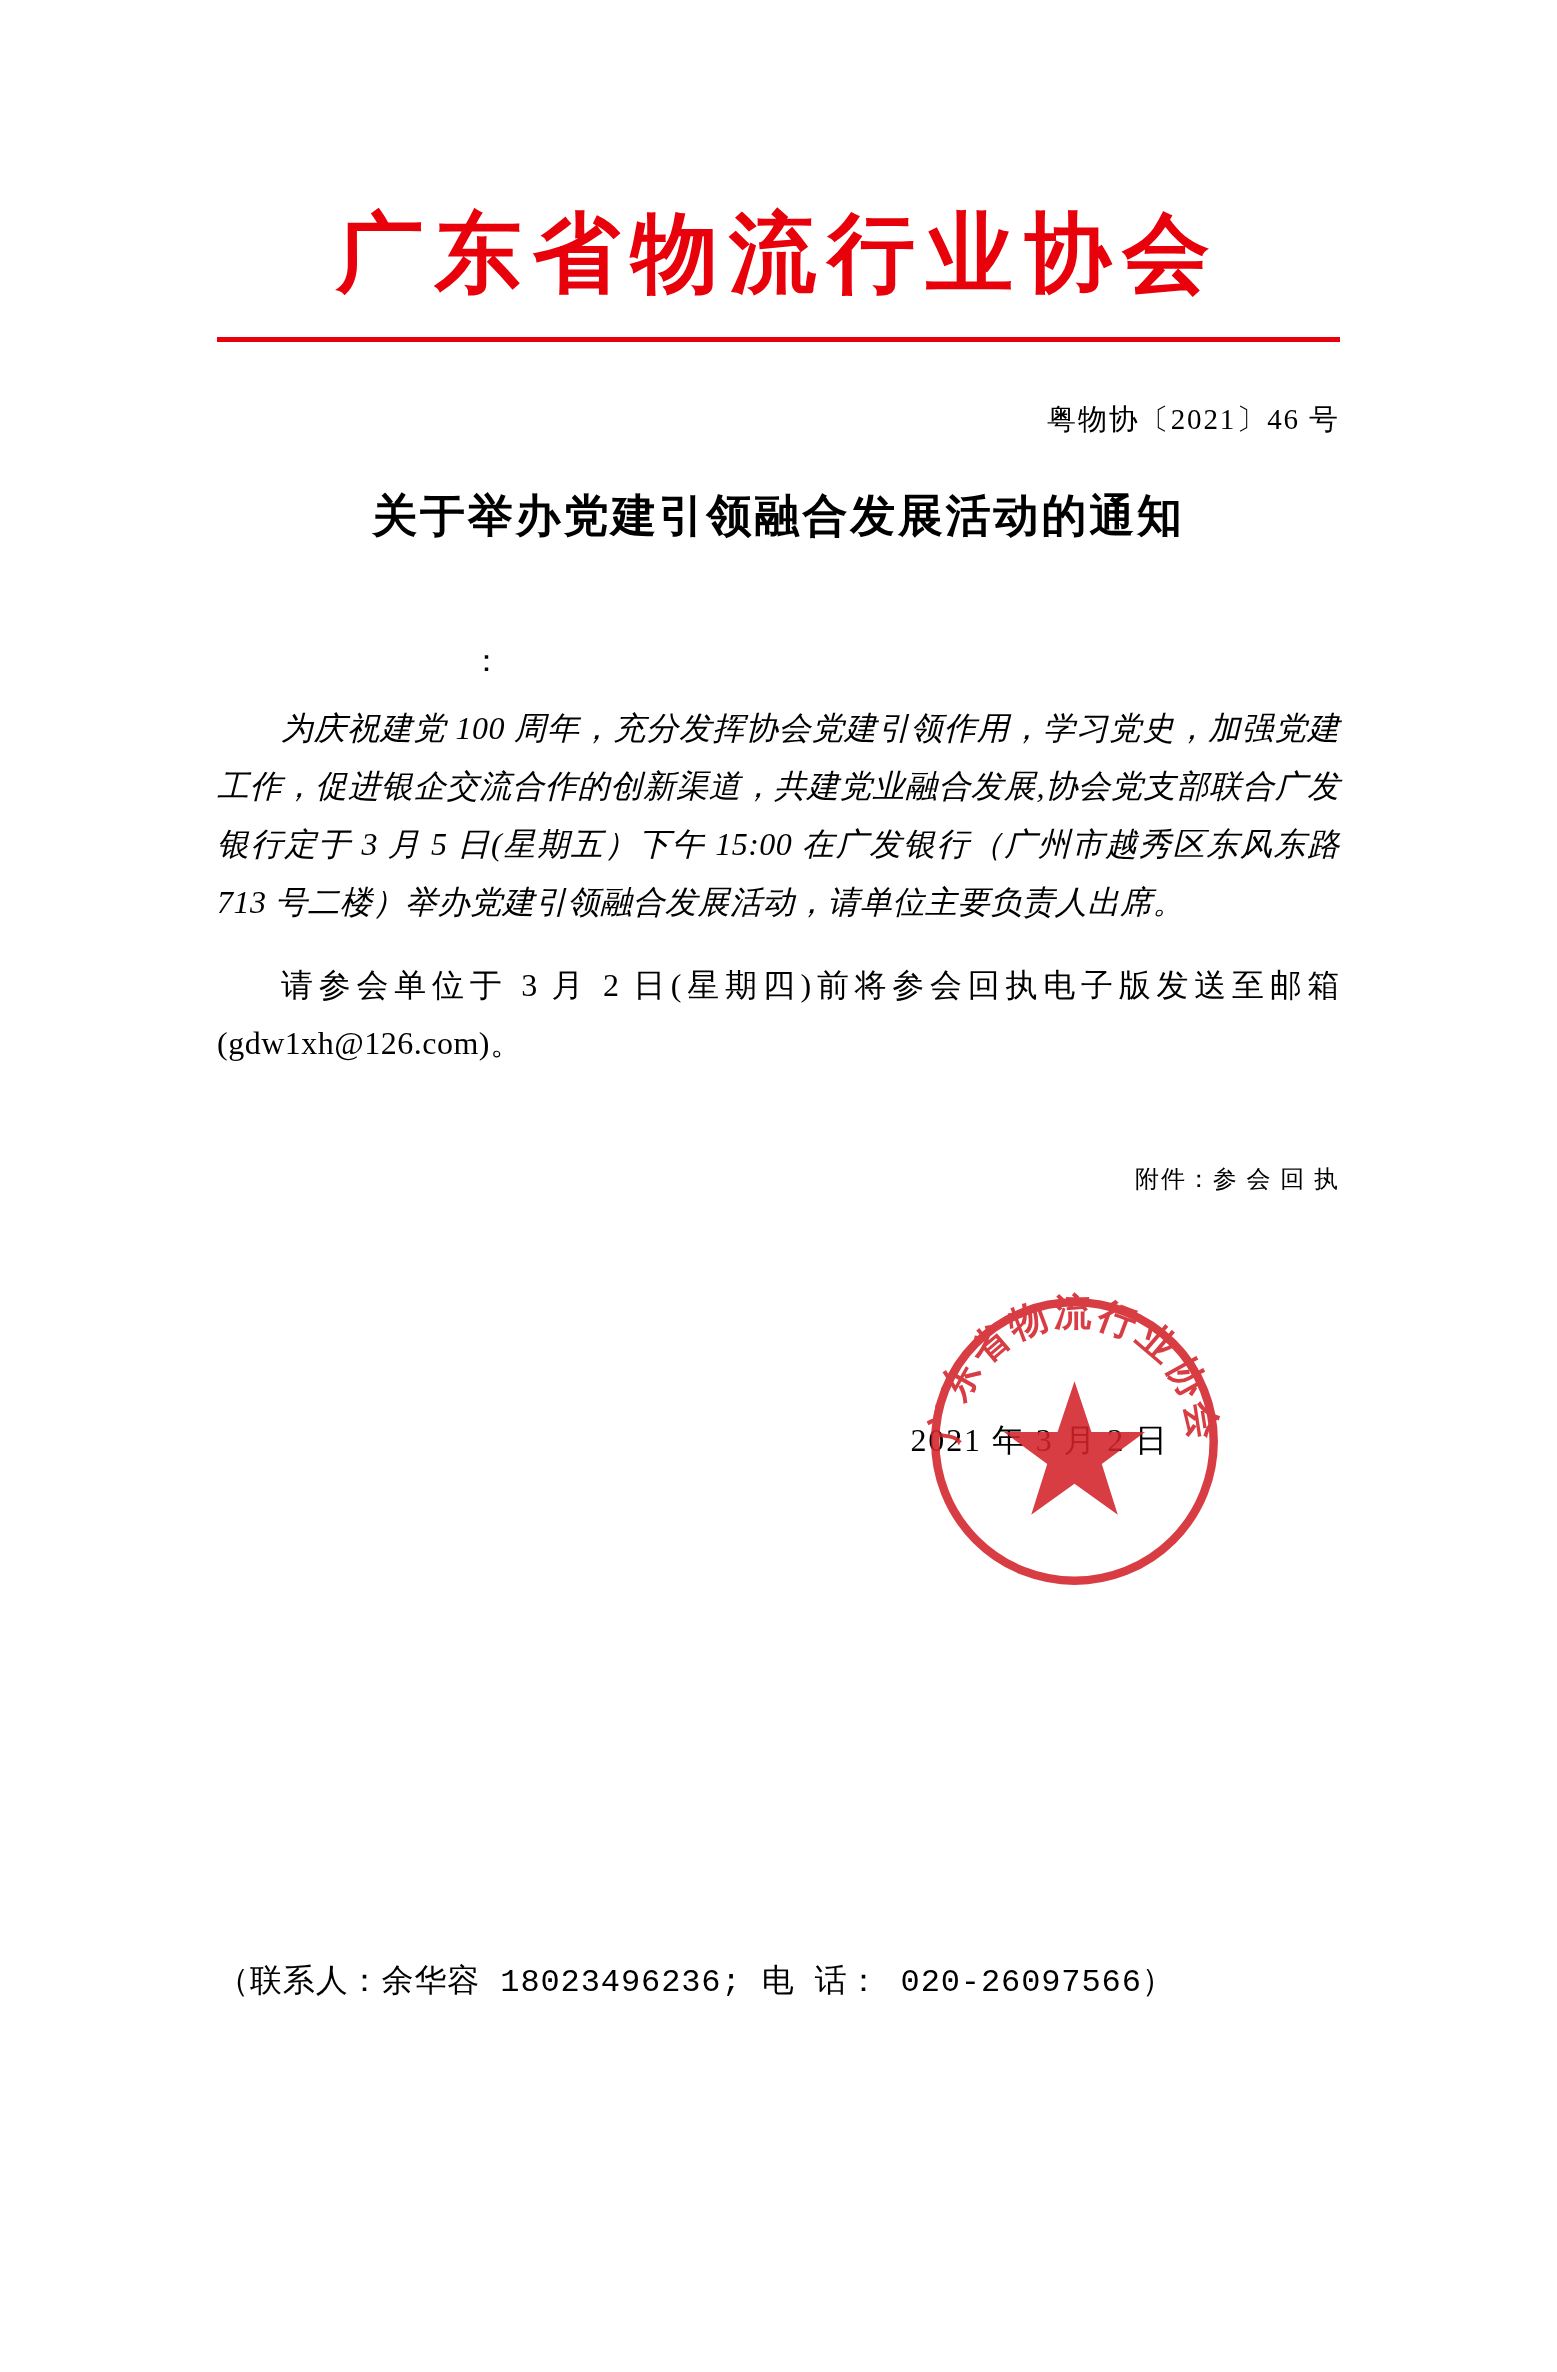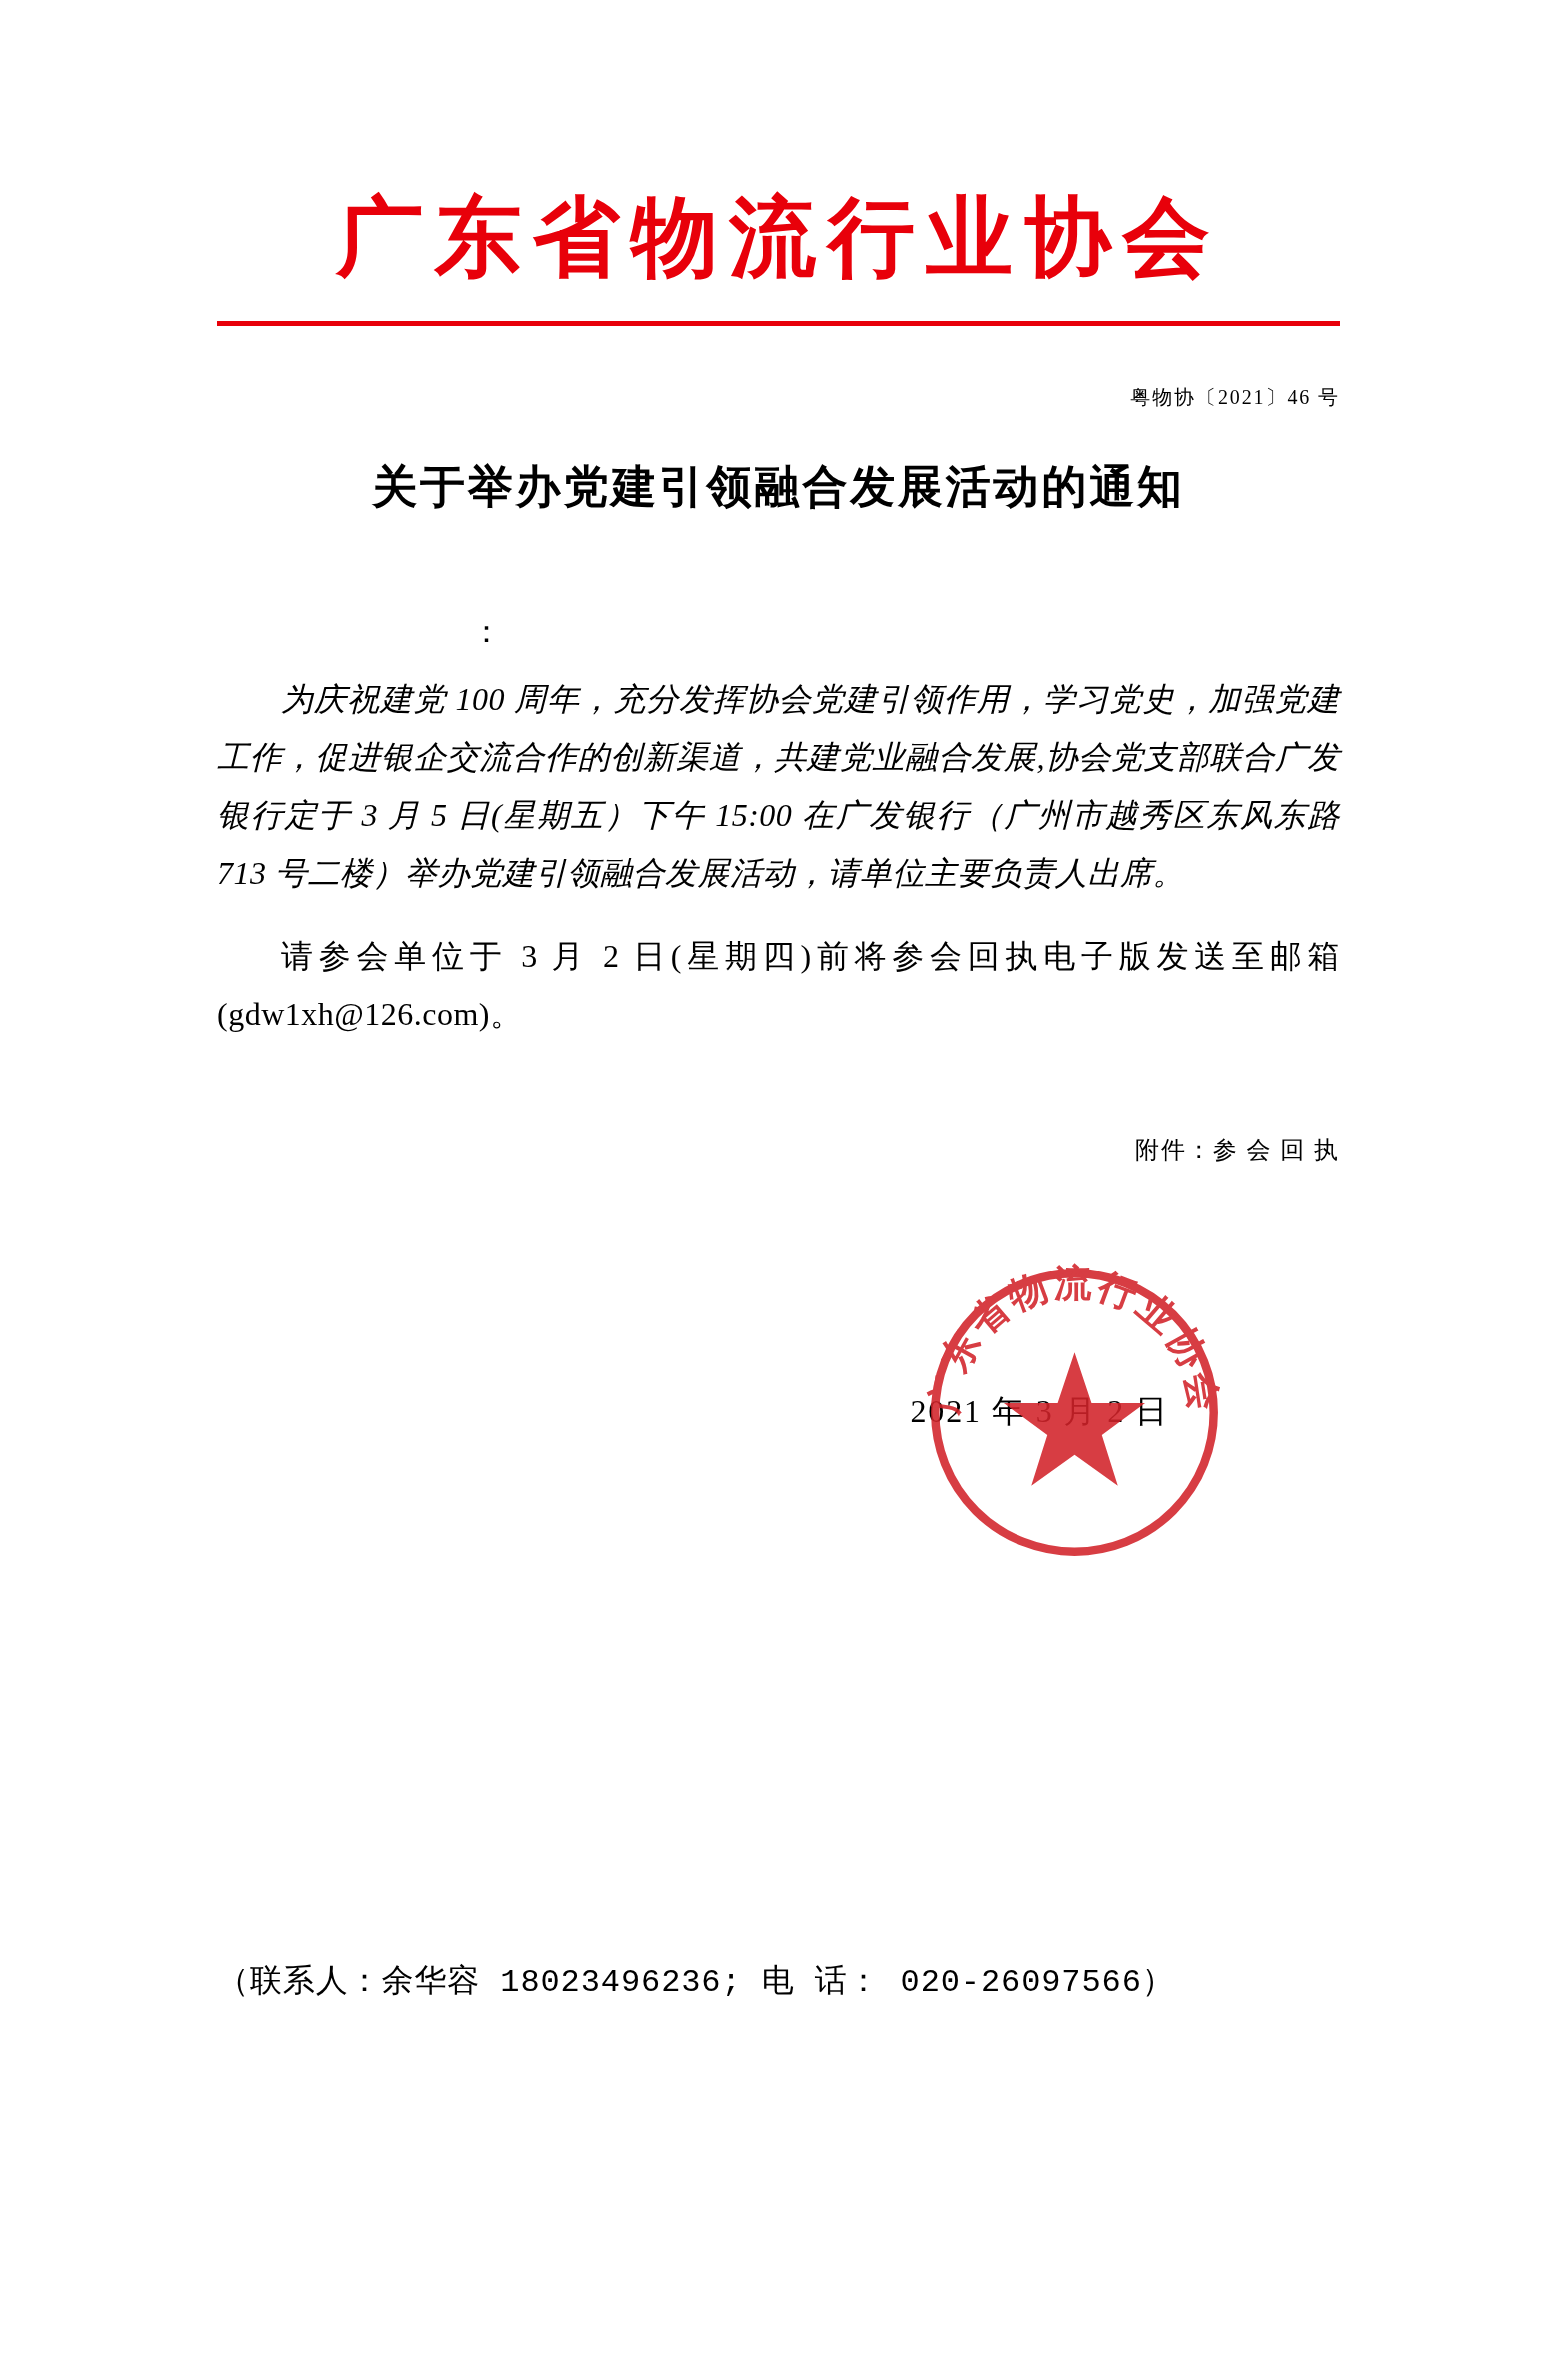--- a/index.html
+++ b/index.html
@@ -12,21 +12,21 @@
     height: 2373px;
     position: relative;
     font-family: "Liberation Serif", "DejaVu Serif", serif;
     color: #000000;
     overflow: hidden;
   }
 
   .page {
     position: absolute;
     left: 0;
-    top: 0;
+    top: 16px;
     width: 1557px;
     height: 2131px;
     box-sizing: border-box;
     padding: 8px 217px;
   }
 
   
   .letterhead {
     margin-top: 179px;
     text-align: center;
@@ -44,21 +44,21 @@
     margin-top: 34px;
     height: 4.7px;
     background: #e8000a;
     width: 100%;
   }
 
   
   .doc-number {
     margin-top: 58px;
     text-align: right;
-    font-size: 20px;
+    font-size: 29px;
     letter-spacing: 1.9px;
     font-family: "Liberation Serif", serif;
   }
 
   
   .doc-title {
     margin-top: 46px;
     text-align: center;
     font-size: 45px;
     font-weight: 700;

